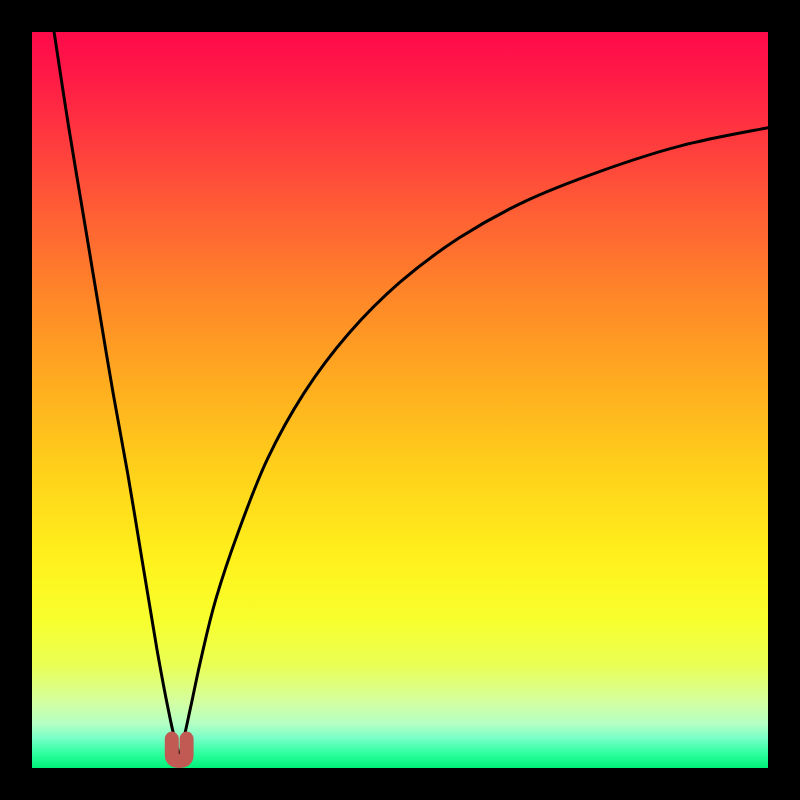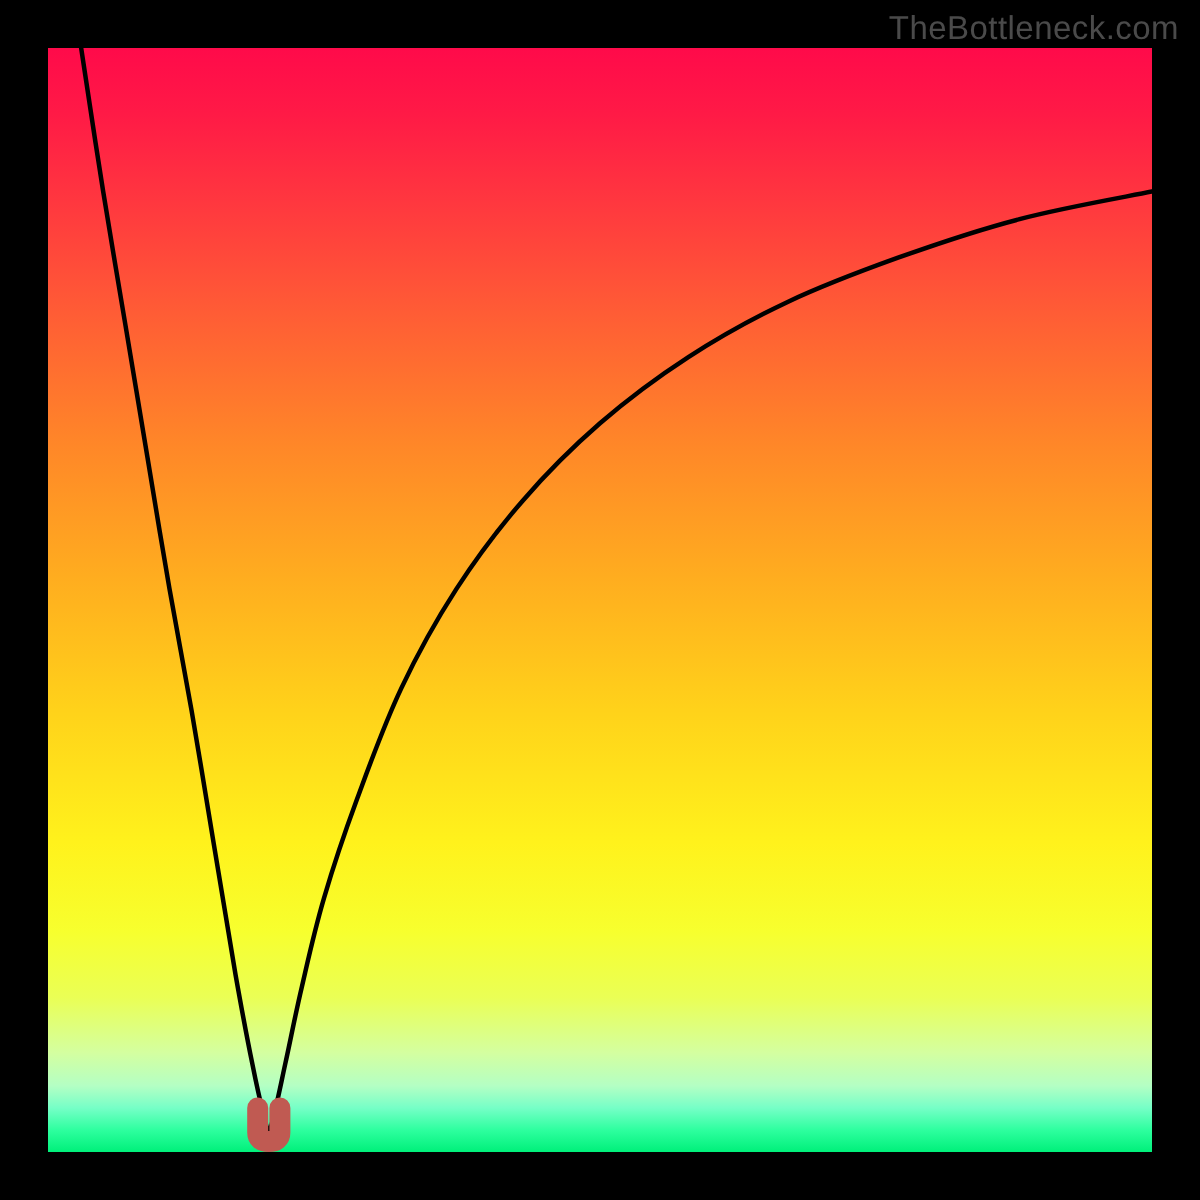--- a/index.html
+++ b/index.html
@@ -67,21 +67,20 @@
     left: 0;
     top: 0;
     width: 100%;
     height: 100%;
   }
 </style>
 </head>
 <body>
 
 <div class="frame">
-  <div class="watermark">TheBottleneck.com</div>
   <div class="plot-area">
     <div class="gradient"></div>
     <svg class="curve" viewBox="0 0 736 736" preserveAspectRatio="none">
       <path fill="none" stroke="#000" stroke-width="3" stroke-linecap="round" d="M 22.1 0.0 C 24.7 17.2, 31.5 62.6, 36.8 95.7 C 42.1 128.8, 46.2 152.2, 51.5 184.0 C 56.8 215.8, 60.9 240.5, 66.2 272.3 C 71.5 304.1, 75.7 330.2, 81.0 360.6 C 86.3 391.1, 90.4 411.1, 95.7 441.6 C 101.0 472.1, 105.1 498.1, 110.4 529.9 C 115.7 561.7, 120.5 591.7, 125.1 618.2 C 129.8 644.7, 132.8 660.6, 136.2 677.1 C 139.5 693.7, 141.5 702.3, 143.5 710.2 C 145.5 718.2, 145.9 721.3, 147.2 721.3 C 148.5 721.3, 148.9 718.2, 150.9 710.2 C 152.9 702.3, 154.9 692.4, 158.2 677.1 C 161.6 661.9, 164.6 645.5, 169.3 625.6 C 173.9 605.7, 177.4 589.2, 184.0 566.7 C 190.6 544.2, 196.8 525.7, 206.1 500.5 C 215.4 475.3, 223.6 452.1, 235.5 426.9 C 247.4 401.7, 257.7 383.2, 272.3 360.6 C 286.9 338.1, 299.3 321.6, 316.5 301.8 C 333.7 281.9, 348.1 267.5, 368.0 250.2 C 387.9 233.0, 404.4 220.7, 426.9 206.1 C 449.4 191.5, 467.9 181.2, 493.1 169.3 C 518.3 157.4, 538.9 149.8, 566.7 139.8 C 594.5 129.9, 617.2 122.0, 647.7 114.1 C 678.2 106.1, 720.1 99.0, 736.0 95.7" id="curve-path"></path>
       <path fill="none" stroke="#c05a52" stroke-width="14" stroke-linecap="round" stroke-linejoin="round" d="M 139.8 706.6 L 139.8 723.0 Q 139.8 729.0 147.2 729.0 Q 154.6 729.0 154.6 723.0 L 154.6 706.6" id="marker-path"></path>
     </svg>
   </div>
 </div>
 
 </body></html>

